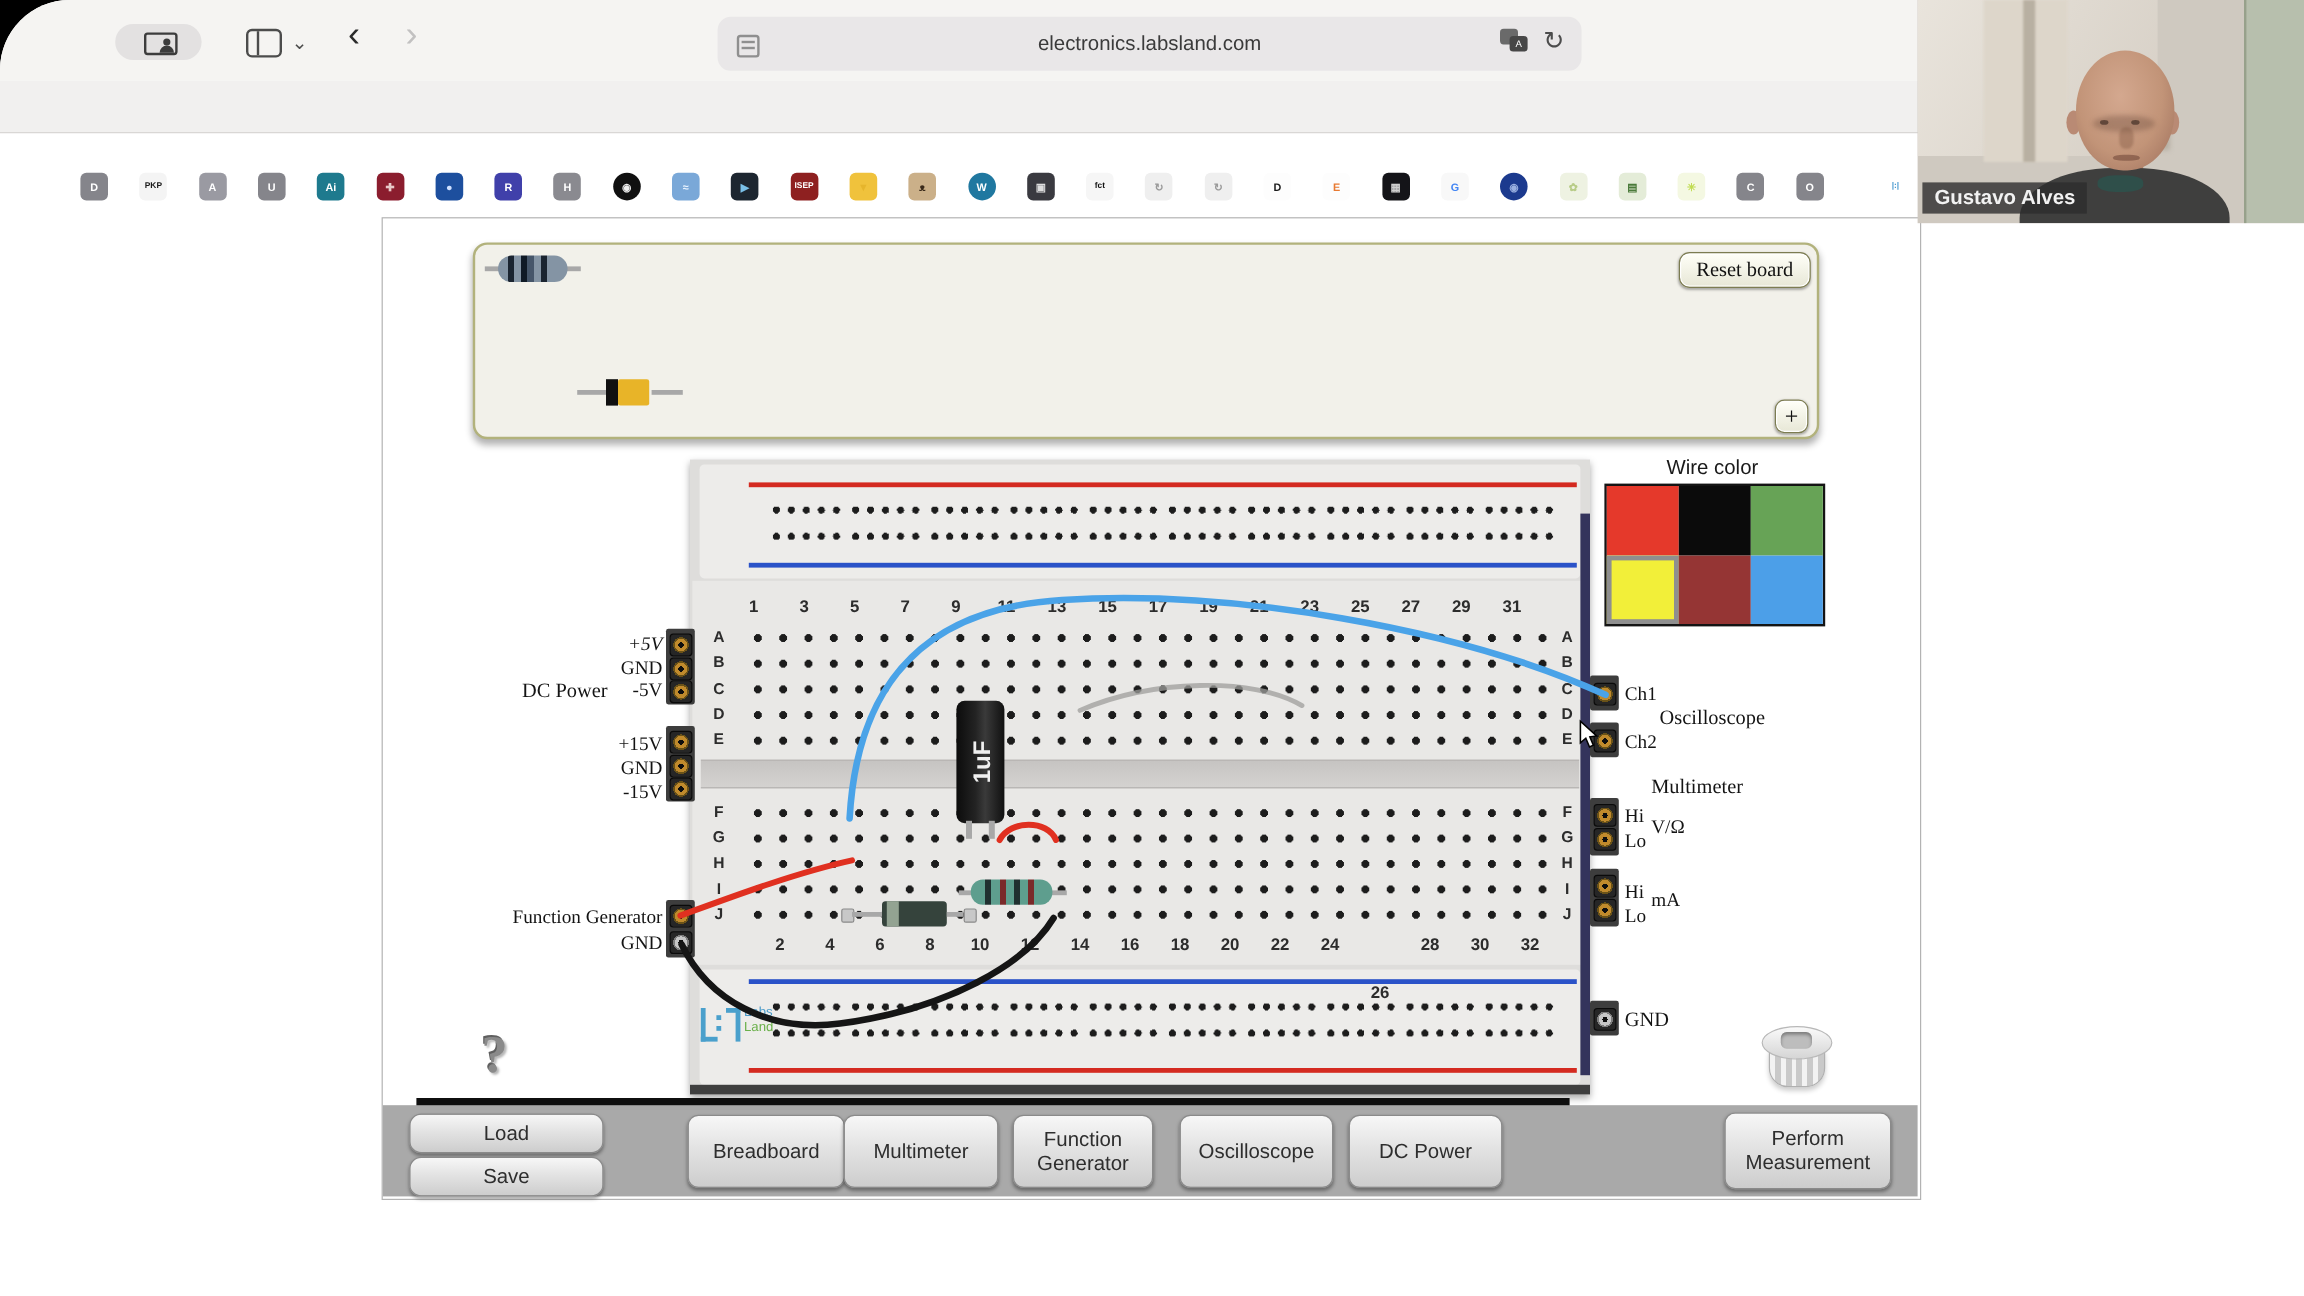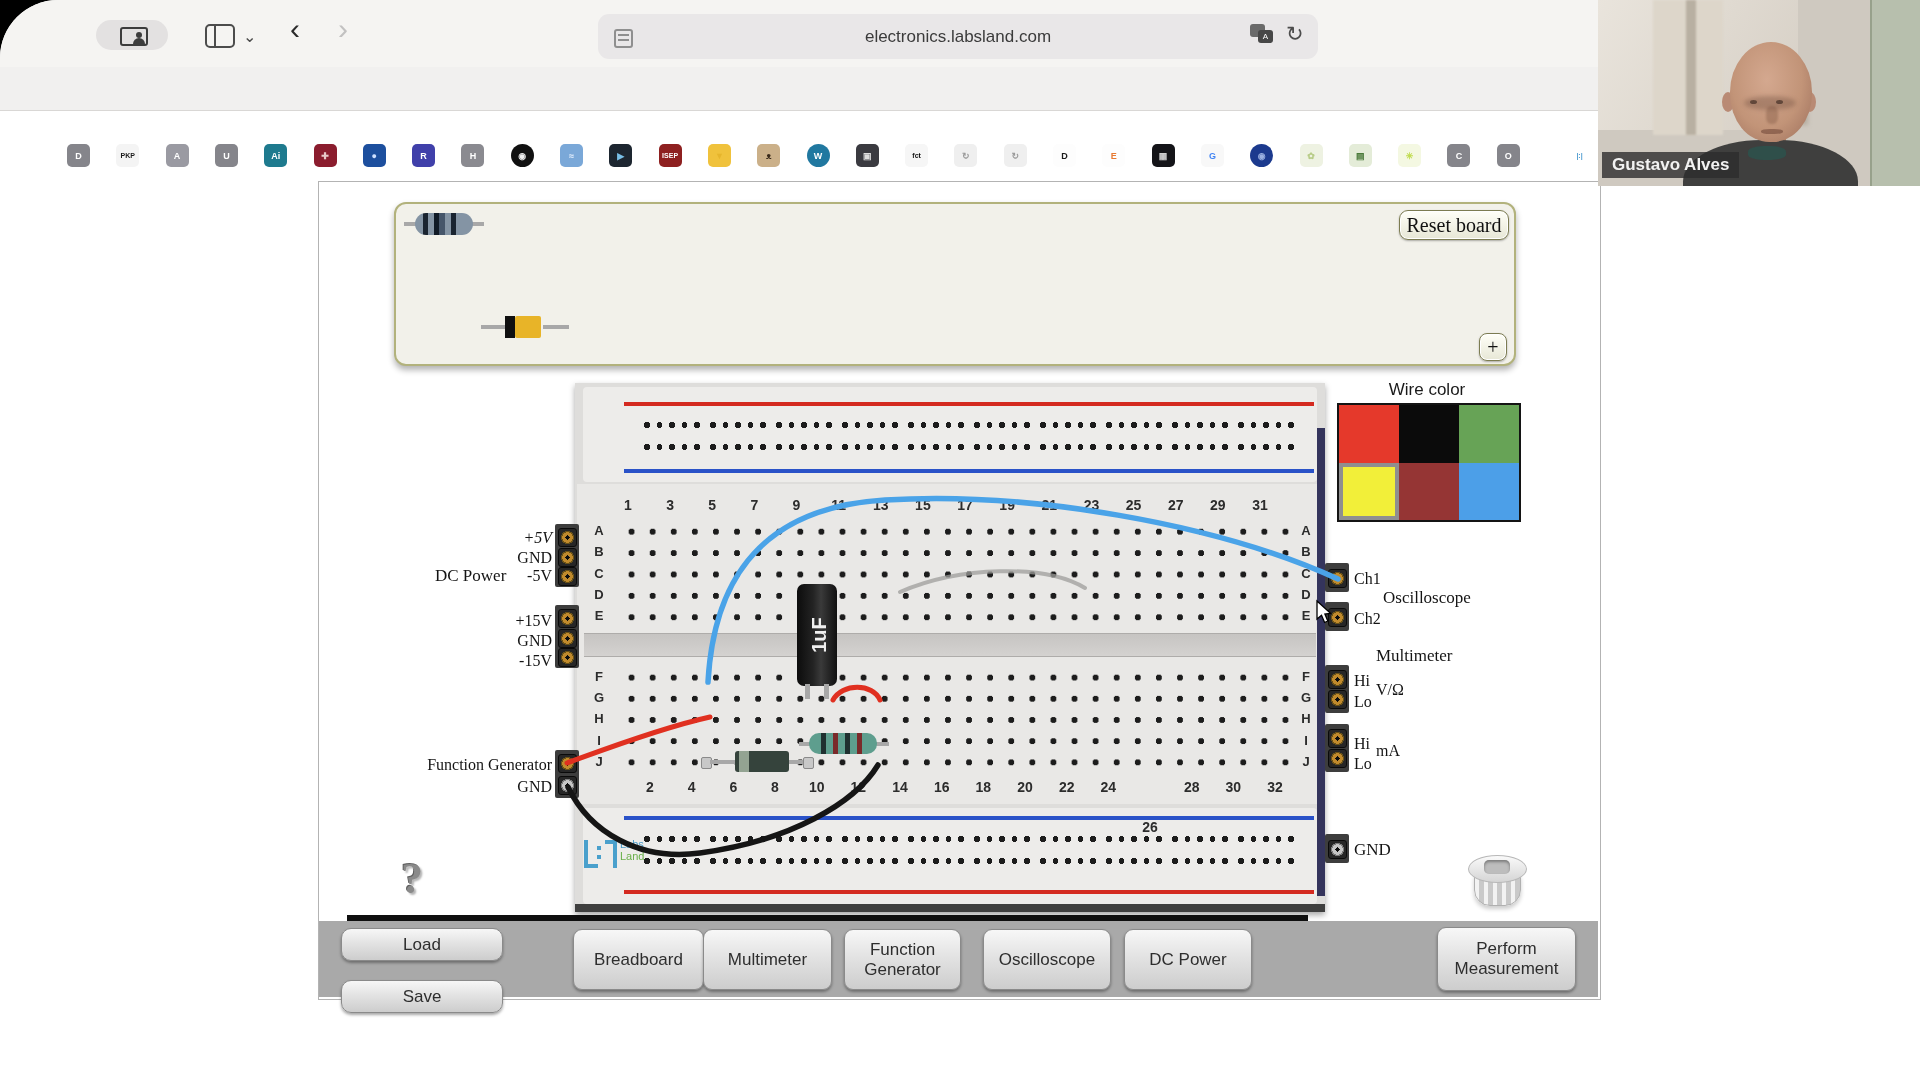--- a/index.html
+++ b/index.html
@@ -31,21 +31,21 @@
   #webcam{left:1598px;top:0;width:322px;height:186px;background:#cfc9c0;overflow:hidden;z-index:100;}
   #camlabel{left:4px;bottom:8px;background:rgba(45,45,45,.8);color:#f2f2f2;padding:3px 10px;
     font-size:17px;font-weight:bold;}
 
   
   #labframe{left:318px;top:181px;width:1281px;height:817px;border:1px solid #b3b3b3;background:#fff;}
   #palette{left:394px;top:202px;width:1118px;height:160px;background:#f2f1ea;border:2px solid #b2b27c;
     border-radius:12px;box-shadow:0 4px 6px rgba(0,0,0,.3);}
   .olivebtn{background:linear-gradient(#fffff8,#e7e7d6);border:1px solid #7c7c52;border-radius:9px;
     box-shadow:0 1px 2px rgba(0,0,0,.3), inset 0 0 0 1px #fff;display:flex;align-items:center;justify-content:center;
-    font-family:"Liberation Serif",serif;font-size:20px;color:#111;}
+    font-family:"Liberation Serif",serif;font-size:17px;color:#111;}
 
   
   #bbphoto{left:575px;top:383px;width:750px;height:529px;background:#dedddb;box-shadow:0 3px 6px rgba(0,0,0,.35);}
   .bbstrip{background:#edecea;border-radius:4px;}
   .railline{height:4px;}
   .railholes{background-image:
     radial-gradient(circle 3px at 7px 11px,#1c1c1c 98%,transparent),
     radial-gradient(circle 3px at 19.5px 11px,#1c1c1c 98%,transparent),
     radial-gradient(circle 3px at 32px 11px,#1c1c1c 98%,transparent),
     radial-gradient(circle 3px at 44.5px 11px,#1c1c1c 98%,transparent),
@@ -374,21 +374,21 @@
   <div id="help" class="a">?</div>
   <div>
     <div id="trash-body" class="a"></div>
     <div id="trash-lid" class="a"></div>
     <div id="trash-hole" class="a"></div>
   </div>
 
   <div class="a" style="left:347px;top:915px;width:961px;height:7px;background:#0f0f0f;"></div>
   <div id="toolbar" class="a">
     <div class="tbtn" style="left:22px;top:7px;width:160px;height:31px;border-radius:10px;">Load</div>
-    <div class="tbtn" style="left:22px;top:59px;width:160px;height:31px;border-radius:10px;text-align:right;">Save</div>
+    <div class="tbtn" style="left:22px;top:43px;width:160px;height:31px;border-radius:10px;text-align:right;">Save</div>
     <div id="instruments">
         <div class="tbtn" style="left: 254px; top: 8px; width: 129px; height: 59px;">Breadboard</div>
         <div class="tbtn" style="left: 384px; top: 8px; width: 127px; height: 59px;">Multimeter</div>
         <div class="tbtn" style="left: 525px; top: 8px; width: 115px; height: 59px;">Function Generator</div>
         <div class="tbtn" style="left: 664px; top: 8px; width: 126px; height: 59px;">Oscilloscope</div>
         <div class="tbtn" style="left: 805px; top: 8px; width: 126px; height: 59px;">DC Power</div>
       </div>
     <div class="tbtn" style="left:1118px;top:6px;width:137px;height:62px;">Perform Measurement</div>
   </div>
 

